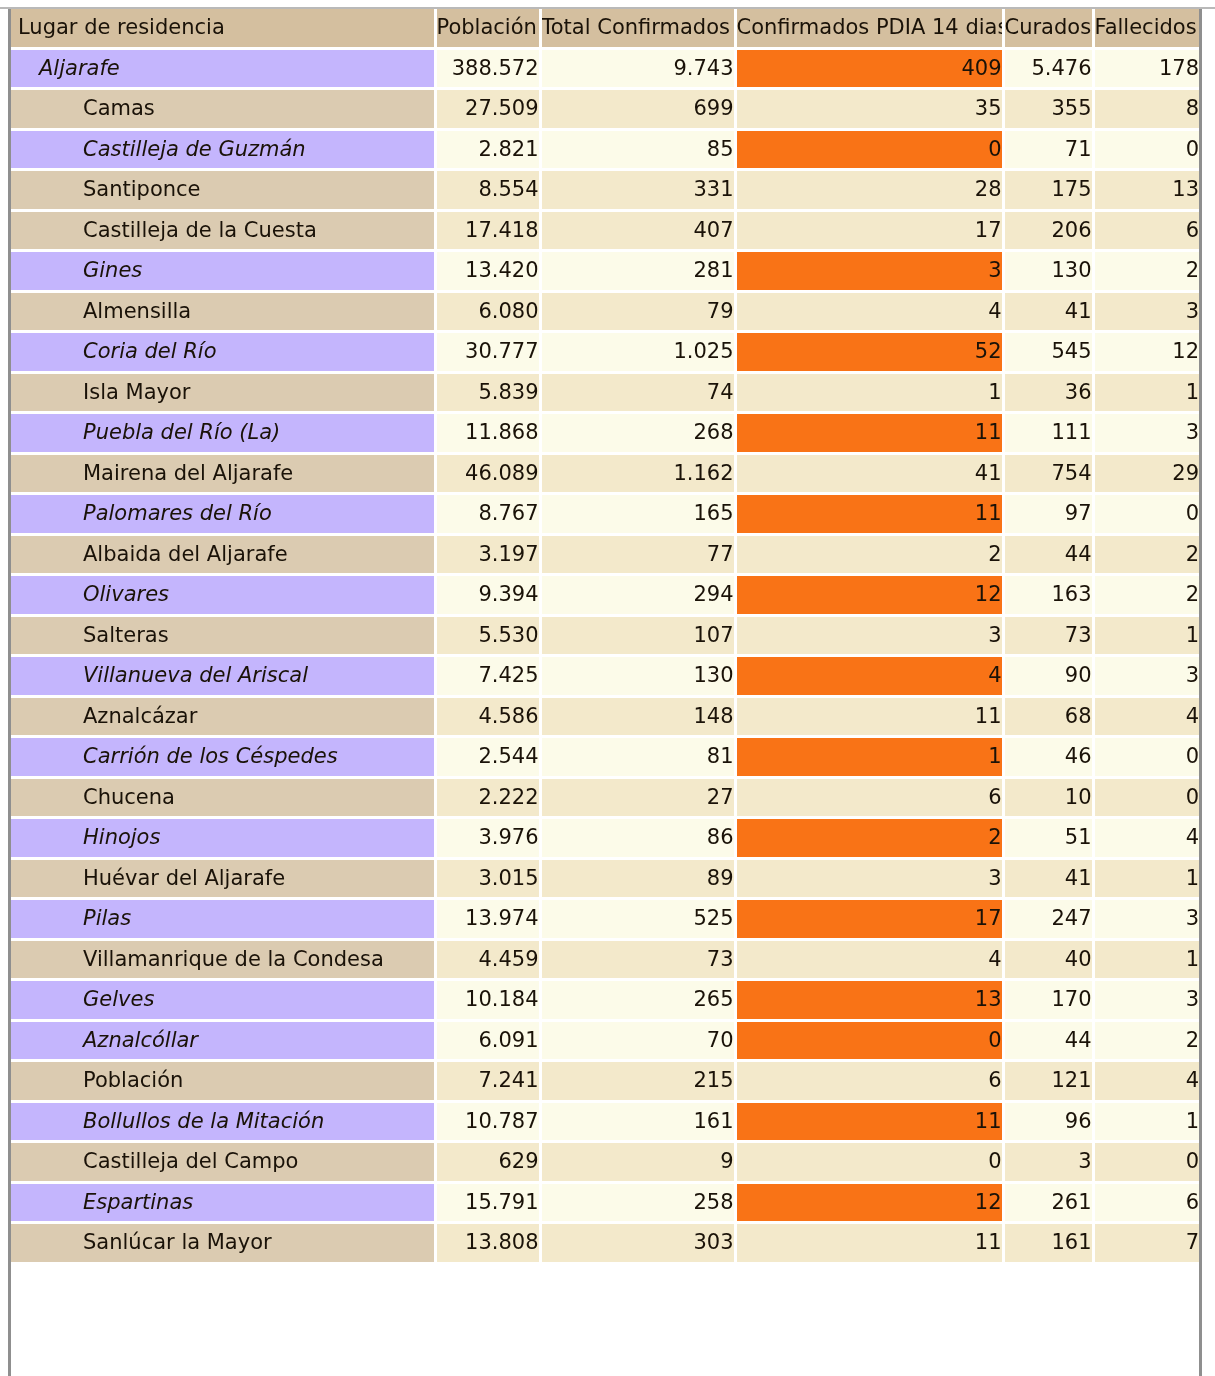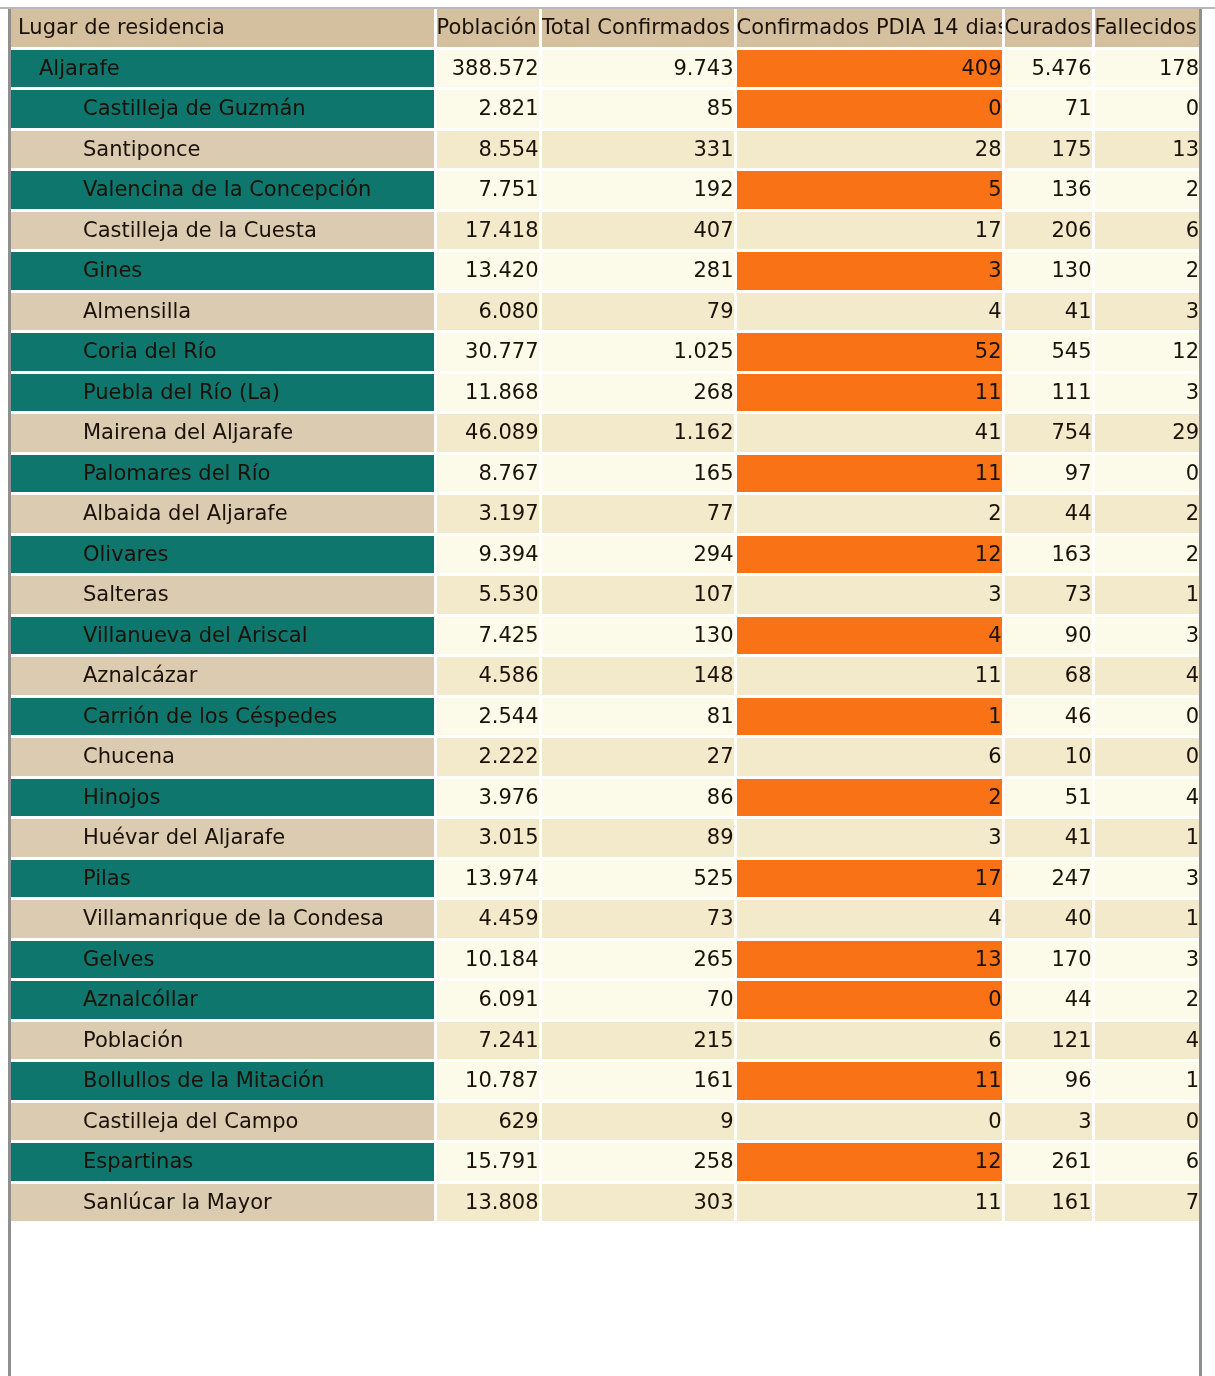--- a/index.html
+++ b/index.html
@@ -104,21 +104,21 @@
   thead th.h-left  { text-align: left;  padding-left: 7px; }
   thead th.h-right { text-align: left; padding-right: 6px; }
 
   
   td.name {
     text-align: left;
     color: #4a3a18;
     font-size: 21px;
   }
   td.name.shade-a { background: #dbcbb1; }
-  td.name.shade-b { background: #0f766e; }
+  td.name.shade-b { background: #c4b5fd; font-style: italic; }
 
   td.name .lbl { display: inline-block; }
   td.name.lvl0 .lbl { padding-left: 4px; }
   td.name.lvl1 .lbl { padding-left: 28px; }
   td.name.lvl2 .lbl { padding-left: 72px; }
 
   
   td.num {
     text-align: right;
     padding-right: 6px;
@@ -163,44 +163,44 @@
       <tbody id="tbody">
           <tr>
             <td class="name shade-b lvl1"><span class="lbl">Aljarafe</span></td>
             <td class="num shade-b">388.572</td>
             <td class="num shade-b">9.743</td>
             <td class="num pdia shade-b">409</td>
             <td class="num shade-b">5.476</td>
             <td class="num shade-b">178</td>
           </tr>
           <tr>
+            <td class="name shade-a lvl2"><span class="lbl">Camas</span></td>
+            <td class="num shade-a">27.509</td>
+            <td class="num shade-a">699</td>
+            <td class="num pdia shade-a">35</td>
+            <td class="num shade-a">355</td>
+            <td class="num shade-a">8</td>
+          </tr>
+          <tr>
             <td class="name shade-b lvl2"><span class="lbl">Castilleja de Guzmán</span></td>
             <td class="num shade-b">2.821</td>
             <td class="num shade-b">85</td>
             <td class="num pdia shade-b">0</td>
             <td class="num shade-b">71</td>
             <td class="num shade-b">0</td>
           </tr>
           <tr>
             <td class="name shade-a lvl2"><span class="lbl">Santiponce</span></td>
             <td class="num shade-a">8.554</td>
             <td class="num shade-a">331</td>
             <td class="num pdia shade-a">28</td>
             <td class="num shade-a">175</td>
             <td class="num shade-a">13</td>
           </tr>
           <tr>
-            <td class="name shade-b lvl2"><span class="lbl">Valencina de la Concepción</span></td>
-            <td class="num shade-b">7.751</td>
-            <td class="num shade-b">192</td>
-            <td class="num pdia shade-b">5</td>
-            <td class="num shade-b">136</td>
-            <td class="num shade-b">2</td>
-          </tr>
-          <tr>
             <td class="name shade-a lvl2"><span class="lbl">Castilleja de la Cuesta</span></td>
             <td class="num shade-a">17.418</td>
             <td class="num shade-a">407</td>
             <td class="num pdia shade-a">17</td>
             <td class="num shade-a">206</td>
             <td class="num shade-a">6</td>
           </tr>
           <tr>
             <td class="name shade-b lvl2"><span class="lbl">Gines</span></td>
             <td class="num shade-b">13.420</td>
@@ -219,20 +219,28 @@
           </tr>
           <tr>
             <td class="name shade-b lvl2"><span class="lbl">Coria del Río</span></td>
             <td class="num shade-b">30.777</td>
             <td class="num shade-b">1.025</td>
             <td class="num pdia shade-b">52</td>
             <td class="num shade-b">545</td>
             <td class="num shade-b">12</td>
           </tr>
           <tr>
+            <td class="name shade-a lvl2"><span class="lbl">Isla Mayor</span></td>
+            <td class="num shade-a">5.839</td>
+            <td class="num shade-a">74</td>
+            <td class="num pdia shade-a">1</td>
+            <td class="num shade-a">36</td>
+            <td class="num shade-a">1</td>
+          </tr>
+          <tr>
             <td class="name shade-b lvl2"><span class="lbl">Puebla del Río (La)</span></td>
             <td class="num shade-b">11.868</td>
             <td class="num shade-b">268</td>
             <td class="num pdia shade-b">11</td>
             <td class="num shade-b">111</td>
             <td class="num shade-b">3</td>
           </tr>
           <tr>
             <td class="name shade-a lvl2"><span class="lbl">Mairena del Aljarafe</span></td>
             <td class="num shade-a">46.089</td>

